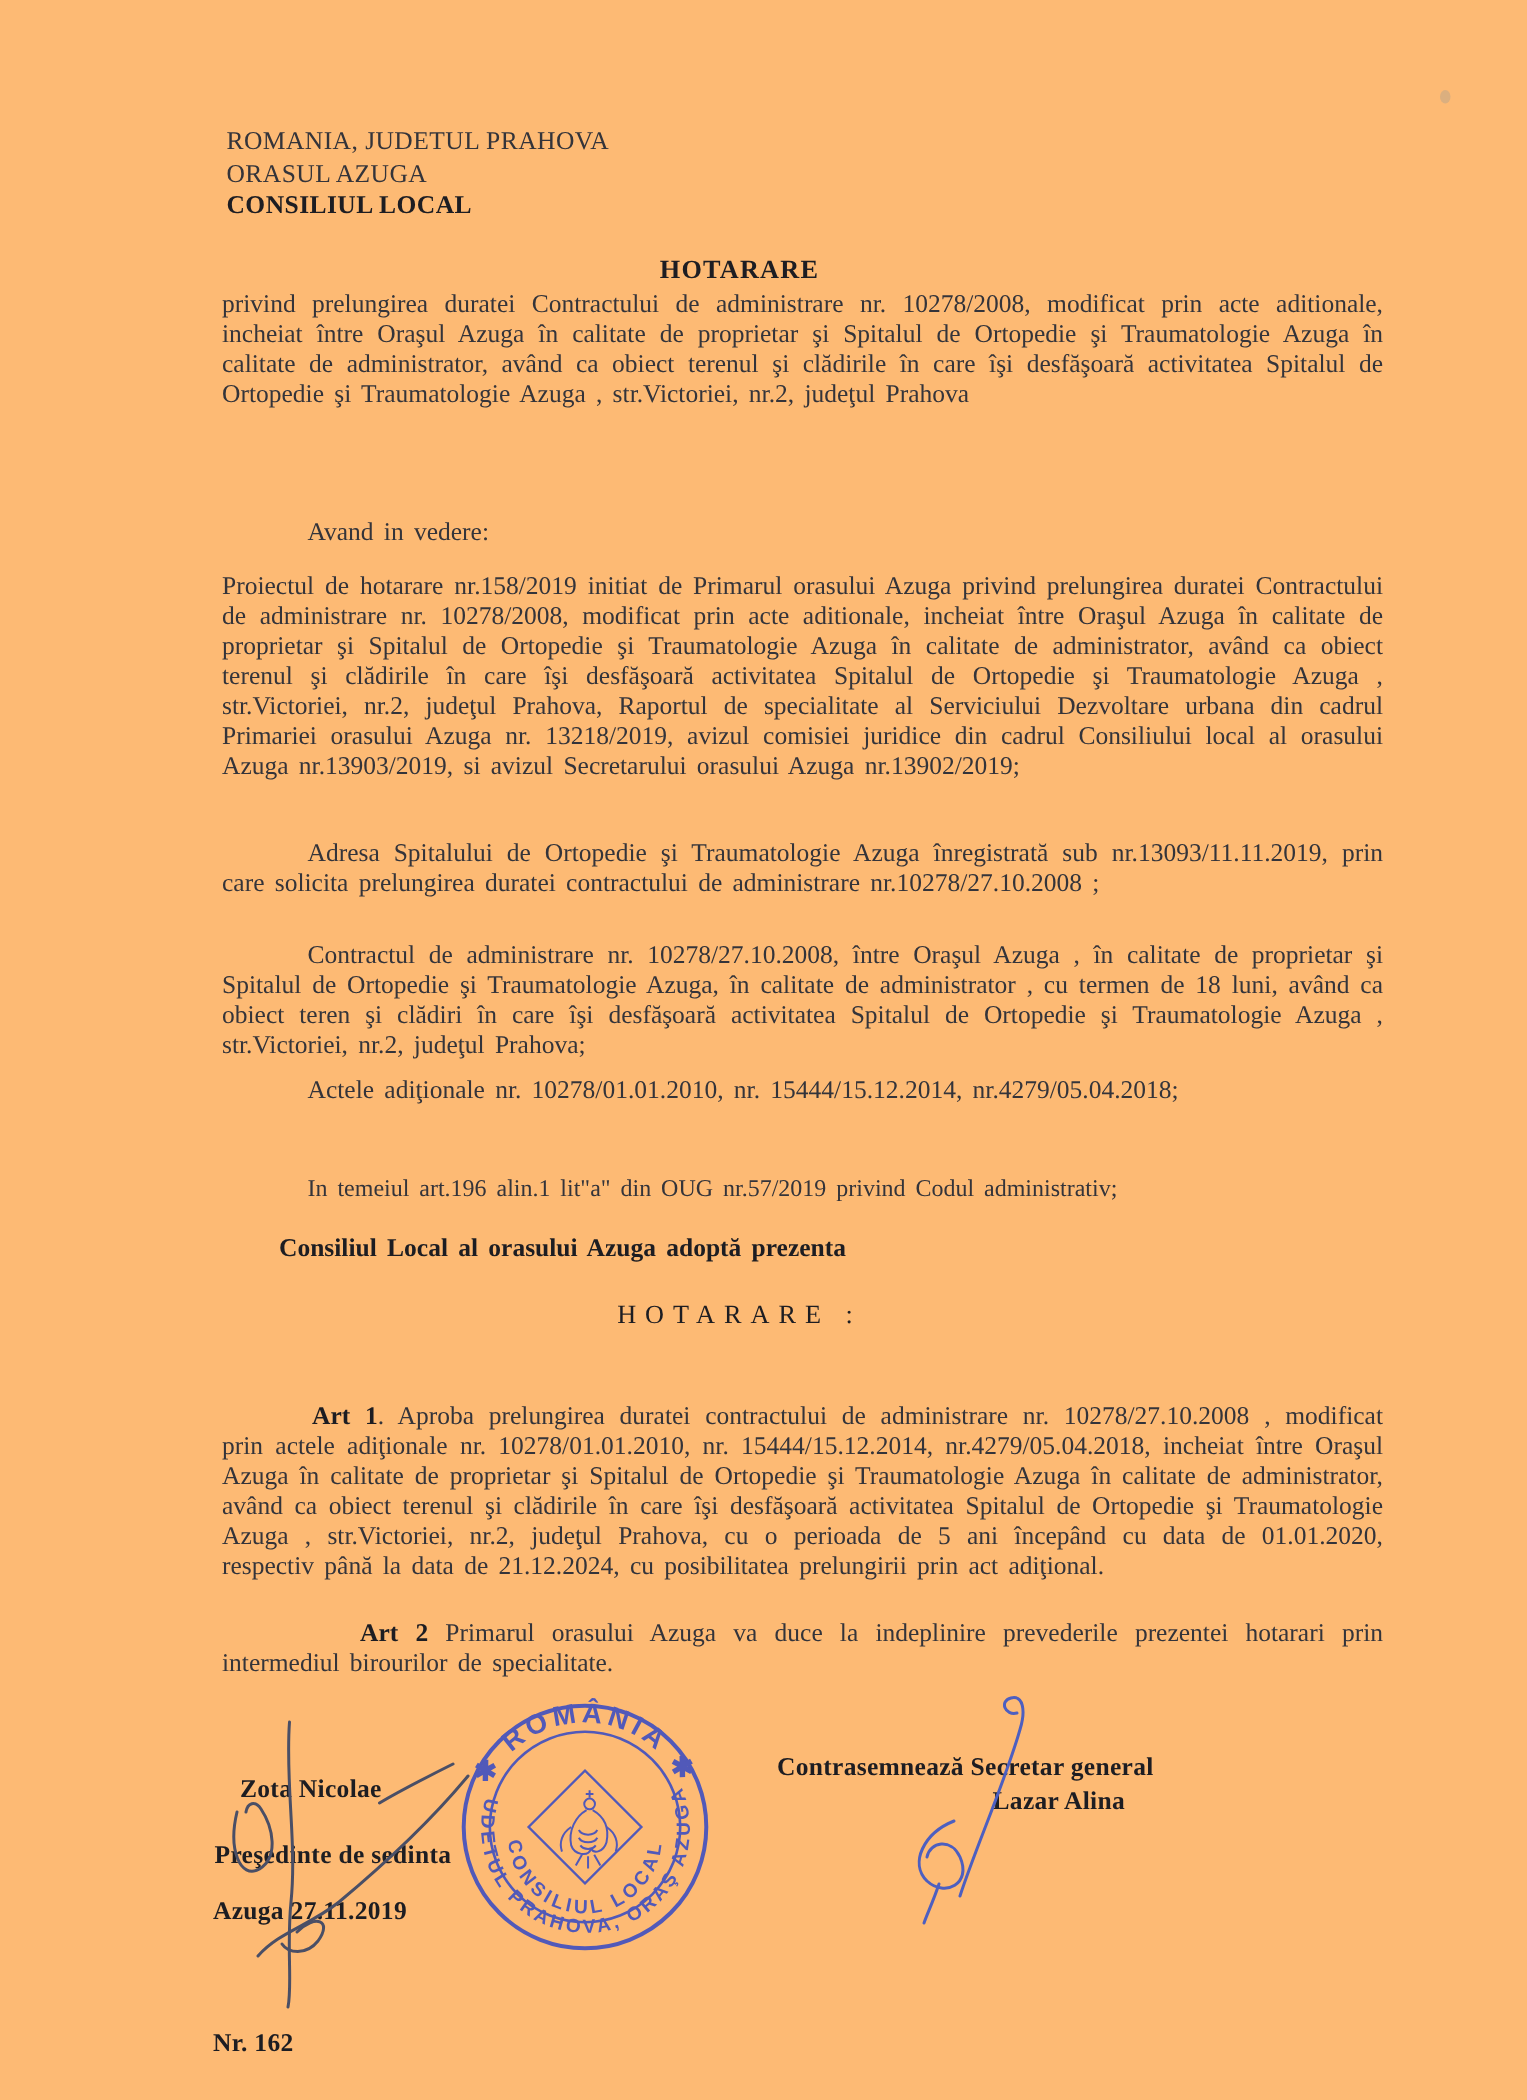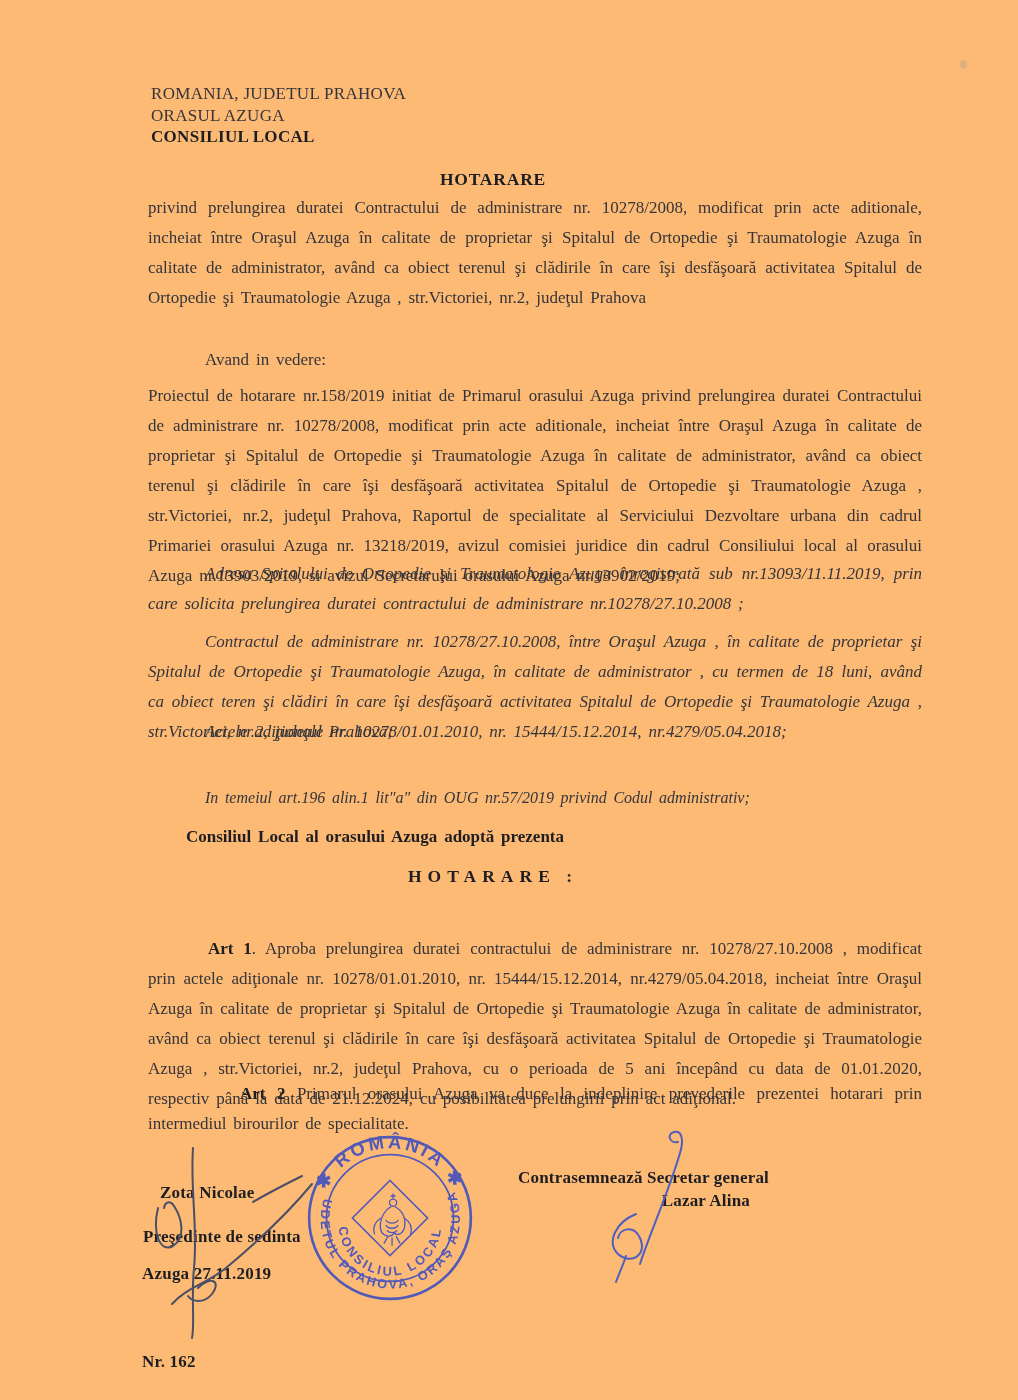--- a/index.html
+++ b/index.html
@@ -3,33 +3,33 @@
 <meta charset="utf-8">
 <style>
   html,body{margin:0;padding:0;background:#fcfcfa;}
   .page{position:relative;width:1018px;height:1400px;background:#fdba74;overflow:hidden;
         font-family:"Liberation Serif","DejaVu Serif",serif;color:#34343a;}
   .abs{position:absolute;}
   .hdr{left:151px;top:83px;font-size:17px;line-height:21.5px;letter-spacing:.3px;}
   .hdr .bold-line{font-weight:bold;color:#1d1d22;}
   .title1{left:148px;top:169px;width:690px;text-align:center;font-weight:bold;
           font-size:17.5px;letter-spacing:.8px;color:#1d1d22;}
-  .para{left:148px;width:774px;font-size:17px;line-height:30px;text-align:justify;
+  .para{left:148px;width:774px;font-size:17px;line-height:20px;text-align:justify;
         word-spacing:2.6px;}
-  .indent{text-indent:57px;font-style:italic;}
+  .indent{text-indent:57px;}
   .subtitle{top:193px;}
   .preamble-h{top:345px;text-indent:57px;text-align:left;}
   .rec0{top:381px;}
   .rec1{top:559px;}
   .rec2{top:627px;}
   .rec3{top:717px;text-align:left;}
   .rec4{top:739px;}
   .rec5{top:783px;font-size:16px;text-align:left;}
   .adoption{top:822px;padding-left:38px;font-weight:bold;color:#1d1d22;text-align:left;}
-  .decision{left:148px;top:866px;width:690px;text-align:center;font-weight:bold;
+  .decision{left:148px;top:866px;width:690px;text-align:center;font-weight:normal;
             font-size:17.5px;letter-spacing:6px;color:#1d1d22;}
   .art0{top:934px;}
   .art1{top:1079px;}
   .b{font-weight:bold;color:#1d1d22;}
   .sig{font-size:17px;font-weight:bold;color:#1d1d22;letter-spacing:.2px;}
   .sig-left-role{left:143px;top:1204px;margin-top:23px;}
   .sig-left-name{left:160px;top:1183px;}
   .place-date{left:142px;top:1264px;}
   .doc-number{left:142px;top:1325px;margin-top:27px;}
   .sig-right-role{left:482px;top:1168px;margin-left:36px;}

